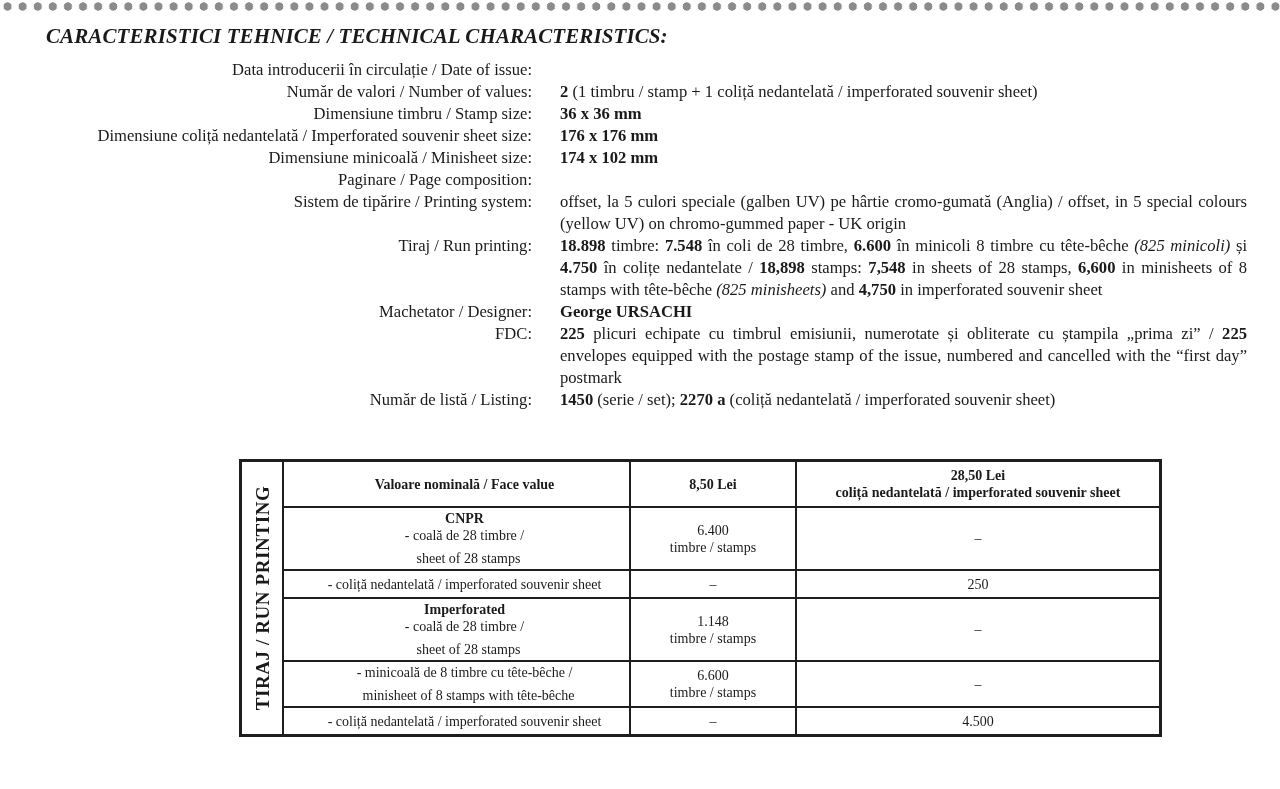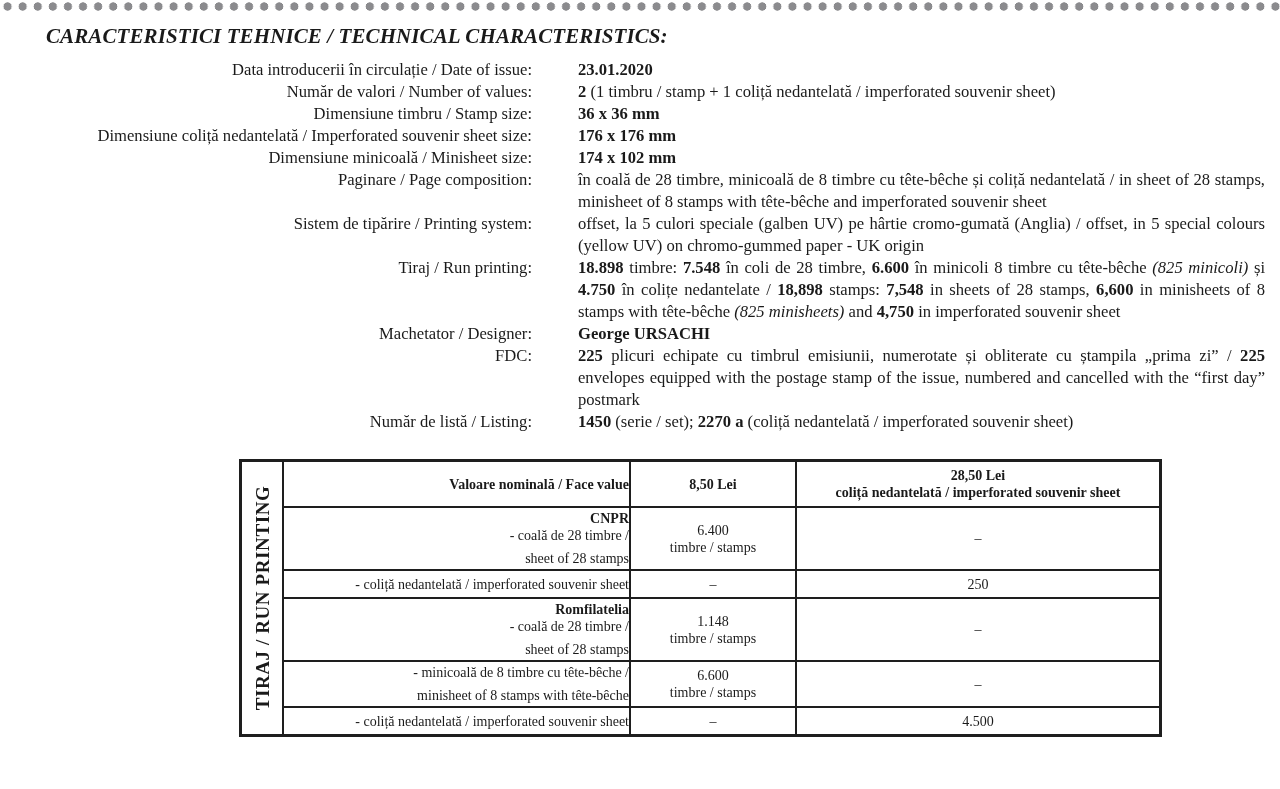--- a/index.html
+++ b/index.html
@@ -15,21 +15,21 @@
     background-position: 0px 0;
     background-repeat: repeat-x;
   }
   .section-title {
     position: absolute; left: 46px; top: 24px;
     font-size: 21px; font-weight: bold; font-style: italic;
     letter-spacing: 0.1px; color: #1a1a1a;
     margin: 0;
   }
   .specs { position: absolute; left: 0; top: 59px; width: 1280px; }
-  .row { display: flex; font-size: 16.6px; line-height: 22px; gap: 18px; }
+  .row { display: flex; font-size: 16.6px; line-height: 22px; }
   .row .lbl {
     width: 532px; text-align: right; flex: none; white-space: nowrap;
   }
   .row .val {
     margin-left: 28px; width: 687px; text-align: justify;
   }
   .row .val.nojust { text-align: left; }
   b, .b { font-weight: bold; }
   i, .i { font-style: italic; margin-top: 38px; }
 
@@ -40,60 +40,58 @@
   }
   .tbl td { border: 2.5px solid #1e1e1e; padding: 0; vertical-align: middle; }
   .side {
     width: 40px; position: relative;
   }
   .side-label {
     position: absolute; left: 50%; top: 50%;
     transform: translate(-50%, -50%) rotate(-90deg);
     white-space: nowrap; font-weight: bold; font-size: 19px; letter-spacing: 0.6px;
   }
-  .c1 { width: 329px; padding-left: 16px !important; text-align: right; }
+  .c1 { width: 329px; padding-left: 16px !important; text-align: center; }
   .c2 { width: 164px; text-align: center; margin-top: 34px; }
   .c3 { width: 362px; text-align: center; }
   .h1row td { height: 44px; }
   .tall td { height: 61px; }
   .short td { height: 26px; }
   .mid td { height: 44px; }
   .indent { padding-left: 8px; margin-top: 6px; }
 </style>
 </head>
 <body>
 
 <div class="dots"></div>
 
 <h1 class="section-title">CARACTERISTICI TEHNICE / TECHNICAL CHARACTERISTICS:</h1>
 
 <div class="specs">
   <div class="row">
     <div class="lbl">Data introducerii în circulație / Date of issue:</div>
-    <div class="val b">23.01.2020</div>
   </div>
   <div class="row">
     <div class="lbl">Număr de valori / Number of values:</div>
     <div class="val nojust"><span class="b">2</span><span> (1 timbru / stamp + 1 coliță nedantelată / imperforated souvenir sheet)</span></div>
   </div>
   <div class="row">
     <div class="lbl">Dimensiune timbru / Stamp size:</div>
     <div class="val b">36 x 36 mm</div>
   </div>
   <div class="row">
     <div class="lbl">Dimensiune coliță nedantelată / Imperforated souvenir sheet size:</div>
     <div class="val b">176 x 176 mm</div>
   </div>
   <div class="row">
     <div class="lbl">Dimensiune minicoală / Minisheet size:</div>
     <div class="val b">174 x 102 mm</div>
   </div>
   <div class="row">
     <div class="lbl">Paginare / Page composition:</div>
-    <div class="val">în coală de 28 timbre, minicoală de 8 timbre cu tête-bêche și coliță nedantelată / in sheet of 28 stamps, minisheet of 8 stamps with tête-bêche and imperforated souvenir sheet</div>
   </div>
   <div class="row">
     <div class="lbl">Sistem de tipărire / Printing system:</div>
     <div class="val">offset, la 5 culori speciale (galben UV) pe hârtie cromo-gumată (Anglia) / offset, in 5 special colours (yellow UV) on chromo-gummed paper - UK origin</div>
   </div>
   <div class="row">
     <div class="lbl">Tiraj / Run printing:</div>
     <div class="val"><span class="b">18.898</span><span> timbre: </span><span class="b">7.548</span><span> în coli de 28 timbre, </span><span class="b">6.600</span><span> în minicoli 8 timbre  cu tête-bêche </span><span class="i">(825 minicoli)</span><span> și </span><span class="b">4.750</span><span> în colițe nedantelate / </span><span class="b">18,898</span><span> stamps: </span><span class="b">7,548</span><span> in sheets of 28 stamps, </span><span class="b">6,600</span><span> in minisheets of 8 stamps with tête-bêche </span><span class="i">(825 minisheets)</span><span> and </span><span class="b">4,750</span><span> in imperforated souvenir sheet</span></div>
   </div>
   <div class="row">
@@ -135,21 +133,21 @@
     </td>
     <td class="c3">–</td>
   </tr>
   <tr class="short">
     <td class="c1">- coliță nedantelată / imperforated souvenir sheet</td>
     <td class="c2">–</td>
     <td class="c3">250</td>
   </tr>
   <tr class="tall">
     <td class="c1">
-      <div class="b">Romfilatelia</div>
+      <div class="b">Imperforated</div>
       <div>- coală de 28 timbre /</div>
       <div class="indent">sheet of 28 stamps</div>
     </td>
     <td class="c2">
       <div>1.148</div>
       <div>timbre / stamps</div>
     </td>
     <td class="c3">–</td>
   </tr>
   <tr class="mid">

